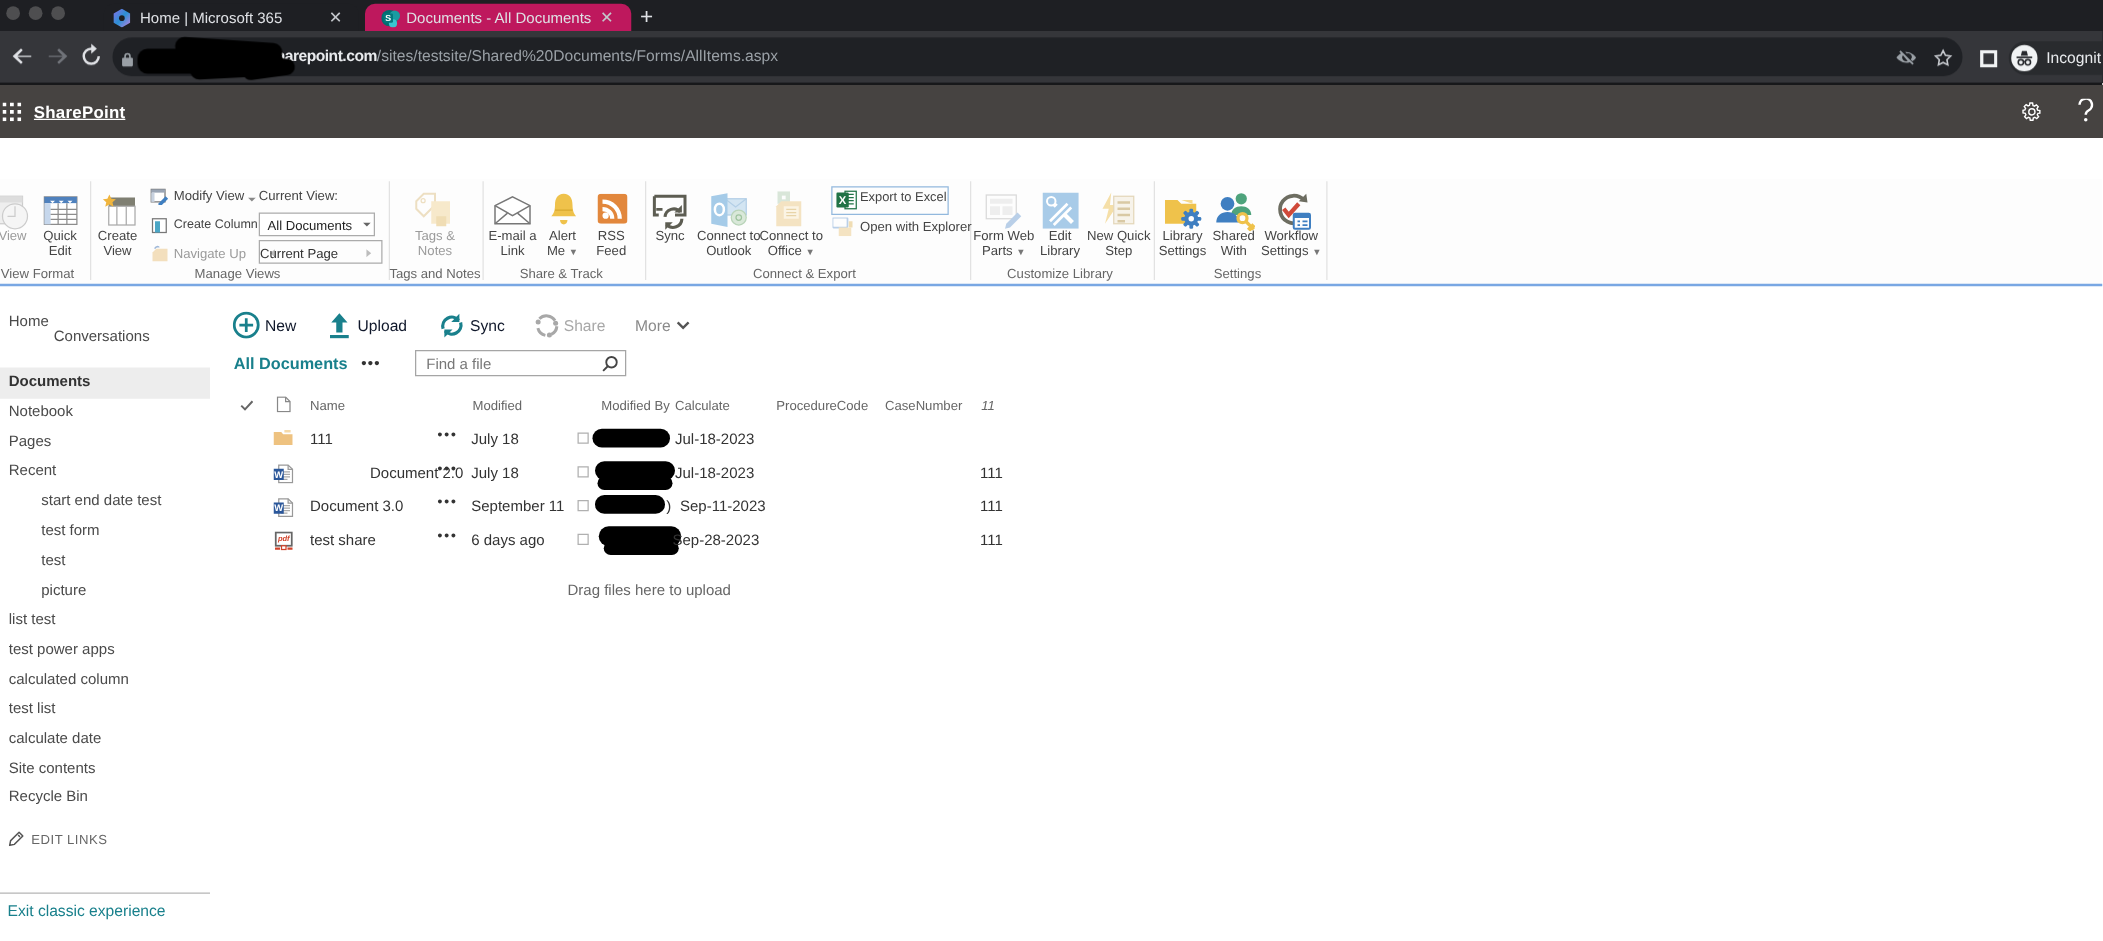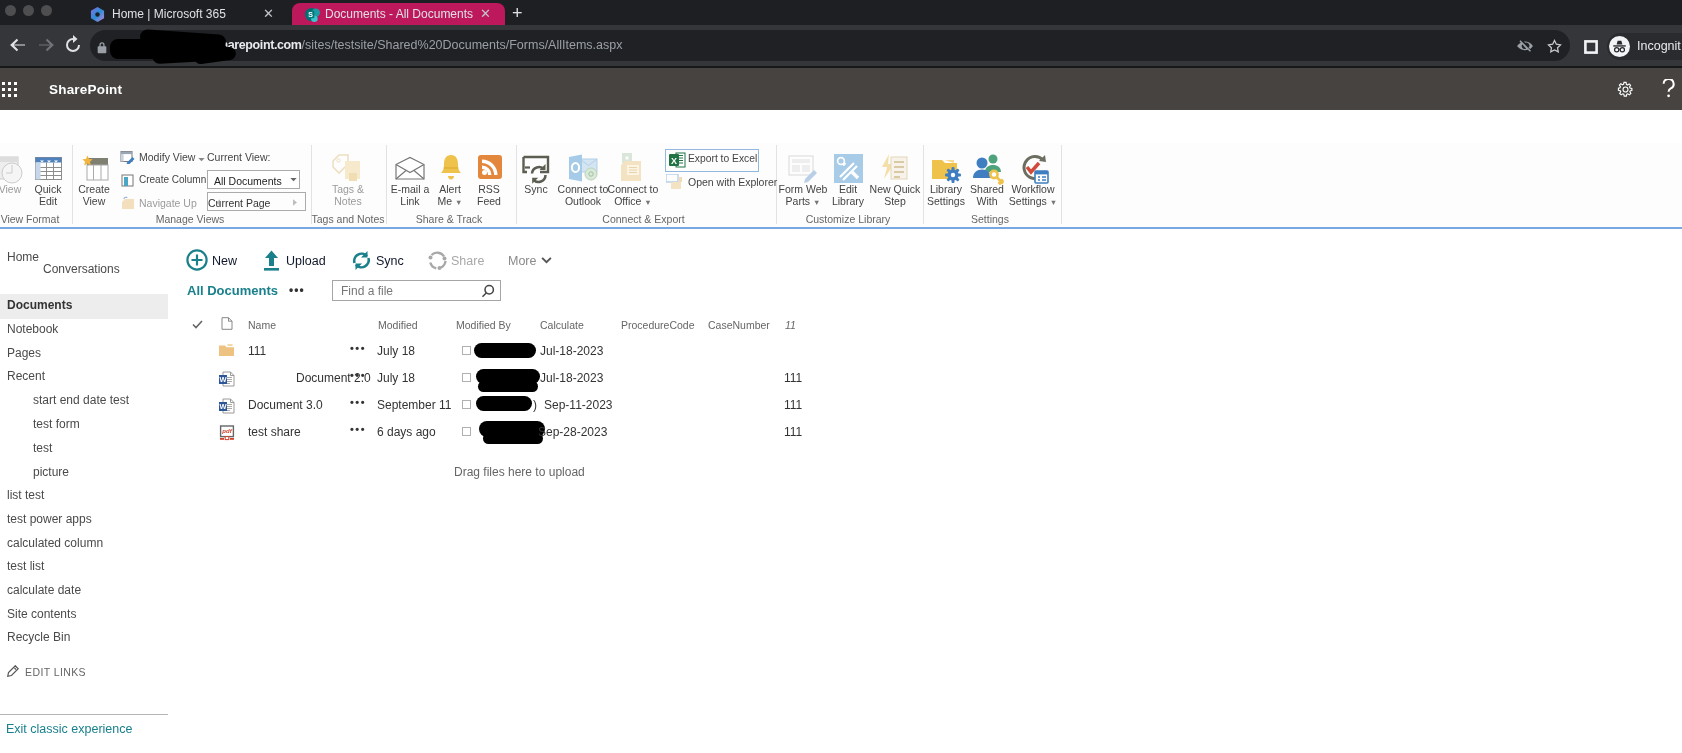--- a/index.html
+++ b/index.html
@@ -21,21 +21,21 @@
   #pill{left:90px;top:5px;width:1480px;height:31px;border-radius:16px;background:#1f2125;}
   #urltxt{left:214px;top:13px;font-size:12.5px;color:#9aa0a6;white-space:nowrap;transform:translateZ(0);}
   #urltxt b{color:#e8eaed;font-weight:bold;}
   .blob{background:#000;border-radius:8px;}
   #incochip{left:1607px;top:8px;width:75px;height:27px;border-radius:14px 0 0 14px;background:#292b2e;}
   #incoav{left:2px;top:3px;width:21px;height:21px;border-radius:50%;background:#f1f3f4;}
   #incotxt{left:30px;top:6px;color:#e8eaed;font-size:12.5px;transform:translateZ(0);}
   #chromeline{left:0;top:66px;width:1682px;height:2px;background:#17181a;}
   
   #suitebar{left:0;top:68px;width:1682px;height:42px;background:#464341;transform:translateZ(0);}
-  #sptitle{left:49px;top:14px;color:#fff;font-size:13.5px;font-weight:bold;letter-spacing:.2px;transform:translateZ(0);}
+  #sptitle{left:27px;top:14px;color:#fff;font-size:13.5px;font-weight:bold;letter-spacing:.2px;transform:translateZ(0);text-decoration:underline;}
   
   #ribtabs{left:0;top:110px;width:1682px;height:31px;background:#eeeeef;border-bottom:2px solid #b7cfe9;}
   #groupbar{left:55px;top:6px;width:102px;height:5px;background:#4e8fd9;}
   .rtab{font-size:10px;color:#444;top:14px;}
   #tab-files{left:55px;top:11px;width:44px;height:22px;background:#f7f7f7;border-left:1px solid #c2cedd;border-right:1px solid #c2cedd;text-align:center;line-height:21px;font-size:9.5px;}
   #tab-library{left:100px;top:11px;width:56px;height:26px;background:#fff;color:#1a66a8;text-align:center;line-height:21px;border-right:1px solid #c2cedd;font-size:9.5px;}
   
   #ribbon{left:0;top:143px;width:1682px;height:84px;background:#fdfdfd;border-bottom:2px solid #79a7e3;}
   .rsep{top:2px;width:1px;height:79px;background:#e2e2e2;}
   .rsect{top:70px;font-size:10.5px;color:#666;text-align:center;white-space:nowrap;}
@@ -456,21 +456,21 @@
 
     <svg class="abs" style="left:192px;top:320px" width="11" height="9" viewBox="0 0 11 9">
       <path d="M1 4.5l3 3L10 1" fill="none" stroke="#666" stroke-width="1.6"></path>
     </svg>
     <svg class="abs" style="left:221px;top:317px" width="12" height="13" viewBox="0 0 12 13">
       <path d="M1 .7h6.5L11 4.2v8.1H1z" fill="#fff" stroke="#888"></path>
       <path d="M7.5 .7v3.5H11" fill="none" stroke="#888"></path>
     </svg>
     <div class="abs hdr" style="left:248px;">Name</div>
     <div class="abs hdr" style="left:378px;">Modified</div>
-    <div class="abs hdr" style="left:456px;">Modified By</div>
+    <div class="abs hdr" style="left:481px;">Modified By</div>
     <div class="abs hdr" style="left:540px;">Calculate</div>
     <div class="abs hdr" style="left:621px;">ProcedureCode</div>
     <div class="abs hdr" style="left:708px;">CaseNumber</div>
     <div class="abs hdr" style="left:785px;font-style:italic;">11</div>
 
     <svg class="abs" style="left:218px;top:342px" width="17" height="15" viewBox="0 0 17 15">
       <path d="M1 3.5h6l1.5 1.8H16V14H1z" fill="#eec280"></path>
       <path d="M9.5 2h5v2h-5z" fill="#f5d9a8"></path>
     </svg>
     <div class="abs cell" style="left:248px;top:344px;">111</div>

